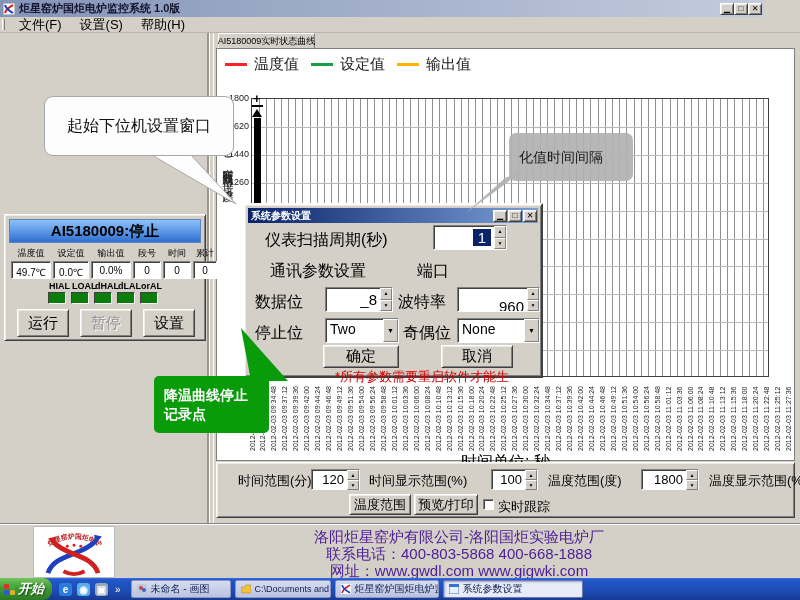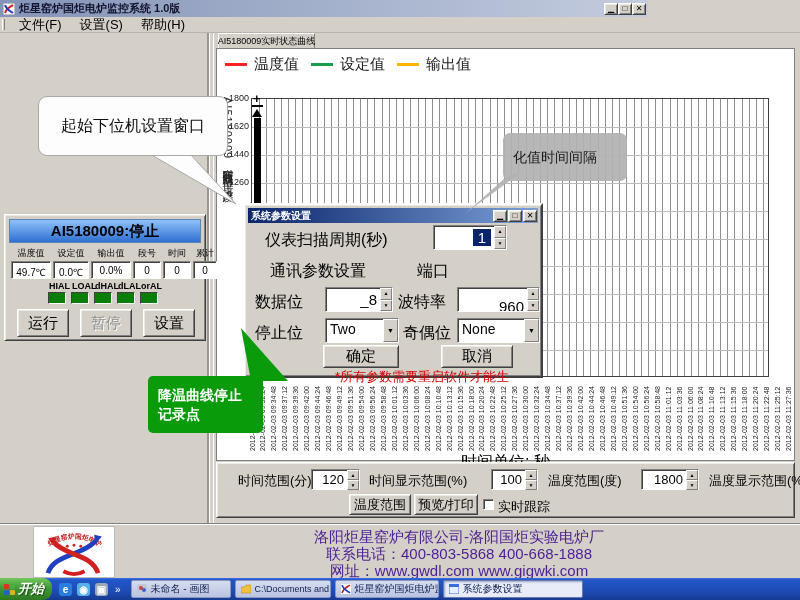--- a/index.html
+++ b/index.html
@@ -9,21 +9,21 @@
   .abs { position:absolute; }
 
   
   .raised { background:#d4d0c8; border:1px solid #404040; border-top-color:#fff; border-left-color:#fff;
             box-shadow: inset 1px 1px 0 #ecebe5, inset -1px -1px 0 #808080; }
   .sunken { background:#fff; border:1px solid #fff; border-top-color:#808080; border-left-color:#808080;
             box-shadow: inset 1px 1px 0 #404040; }
   .btn { display:flex; align-items:center; justify-content:center; cursor:default; color:#000; }
 
   
-  #titlebar { left:0; top:0; width:648px; height:17px;
+  #titlebar { left:0; top:0; width:764px; height:17px;
     background:linear-gradient(90deg,#8494b8 0%,#aab6cf 60%,#c4ccde 100%); display:flex; align-items:center; }
   #titlebar .ttext { font-size:11px; font-weight:bold; color:#14142e; margin-left:4px; white-space:nowrap; }
   .winbtn { width:14px; height:12px; font-size:8px; line-height:10px; text-align:center; }
 
   #menubar { left:0; top:17px; width:800px; height:16px; background:#d4d0c8; display:flex; align-items:center;
              border-bottom:1px solid #b8b4ac; }
   .menugrip { width:3px; height:11px; margin:0 5px 0 2px; border-left:1px solid #fff; border-right:1px solid #808080; }
   .menuitem { font-size:13px; padding:0 9px; color:#000; white-space:nowrap; }
 
   
@@ -91,21 +91,21 @@
               background:linear-gradient(90deg,#0a246a 0%,#7ba0d8 100%);
               display:flex; align-items:center; }
   #dlgtitle .dtext { flex:1; font-size:10px; font-weight:bold; color:#fff; padding-left:3px; white-space:nowrap; }
   #dlgtitle .winbtn { margin-right:1px; }
   .dlg-label { position:absolute; font-size:16px; color:#000; white-space:nowrap; }
   .sel { background:#0a246a; color:#fff; padding:0 5px; }
   .dlgbtn { position:absolute; font-size:15px; }
   #dlgnote { position:absolute; left:90px; top:163px; font-size:13px; color:#d40000; white-space:nowrap; }
 
   
-  .callout { border-radius:9px; display:flex; flex-direction:column; justify-content:center; }
+  .callout { border-radius:9px; display:flex; flex-direction:column; justify-content:center;margin-left:6px; }
   #co-white { left:38px; top:96px; width:190px; height:60px; background:#fdfdfd; border:1px solid #a8a8a8;
               font-size:16px; color:#111; align-items:center; }
   #co-gray { left:503px; top:133px; width:124px; height:48px; background:rgba(178,178,178,0.93);
              font-size:14px; color:#1a1a1a; padding-left:10px; line-height:19px; border-radius:7px; }
   #co-green { left:148px; top:376px; width:115px; height:57px; background:#0a9b0a; border-radius:5px;
               font-size:14px; font-weight:bold; color:#fff; padding-left:10px; line-height:19px; }
 
   
   #footer { left:0; top:523px; width:800px; height:55px; background:#d4d0c8; border-top:1px solid #808080;
             box-shadow: inset 0 1px 0 #fff; }

